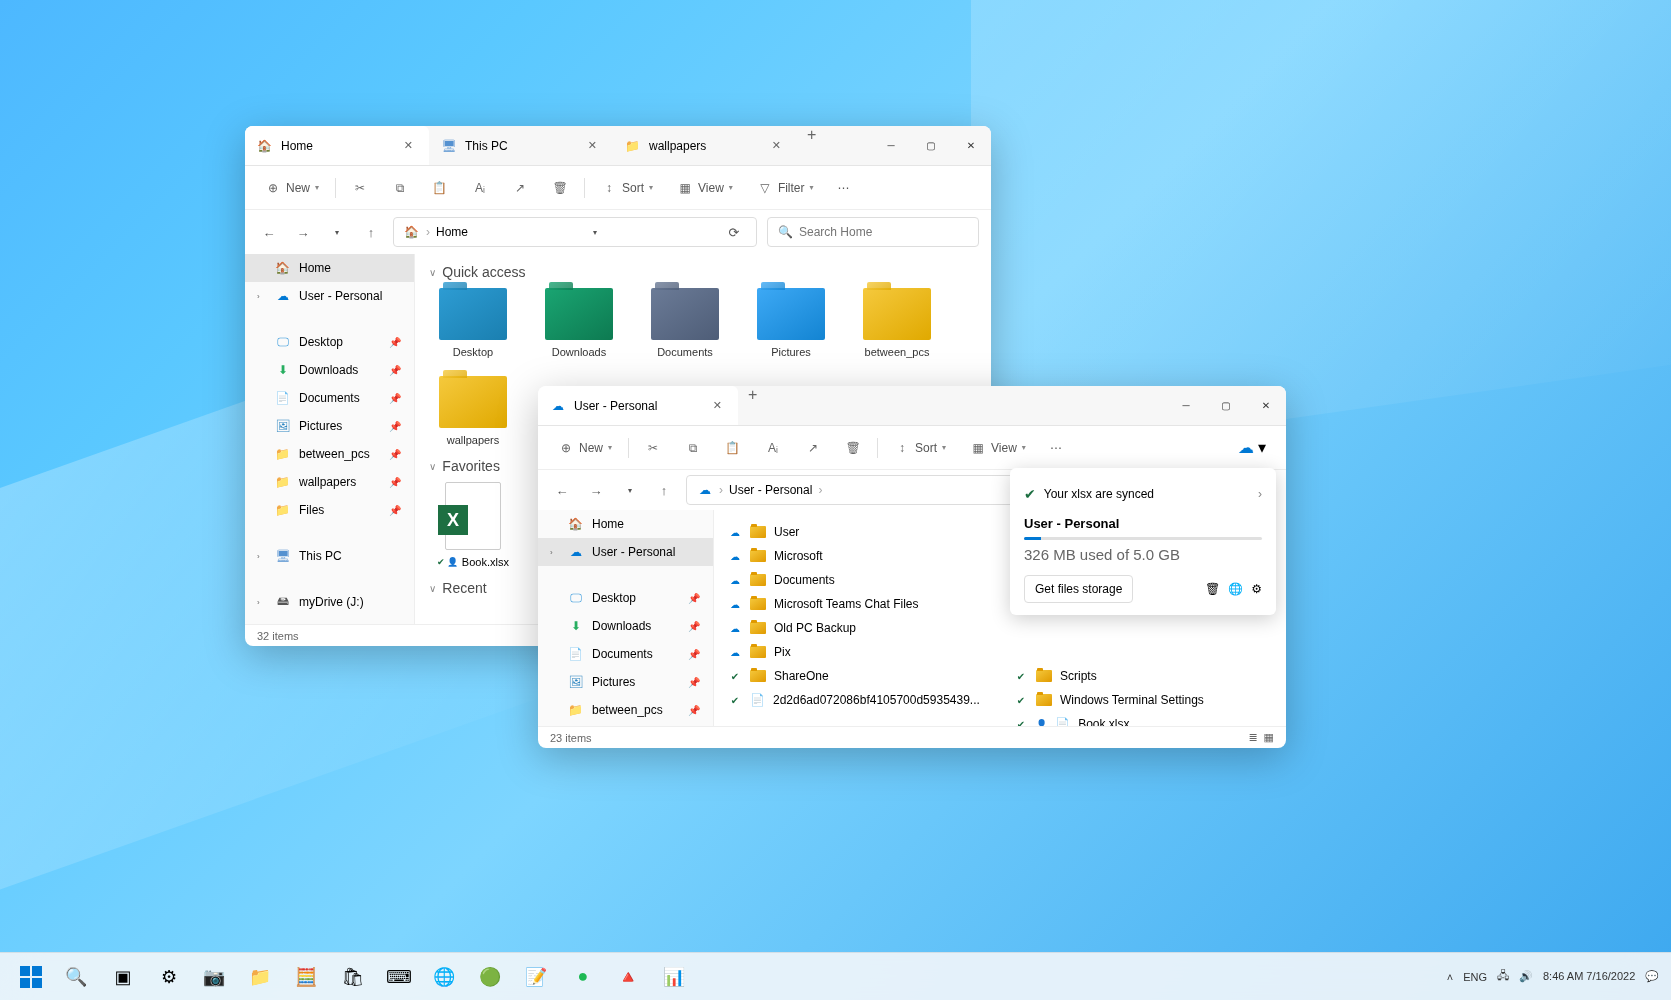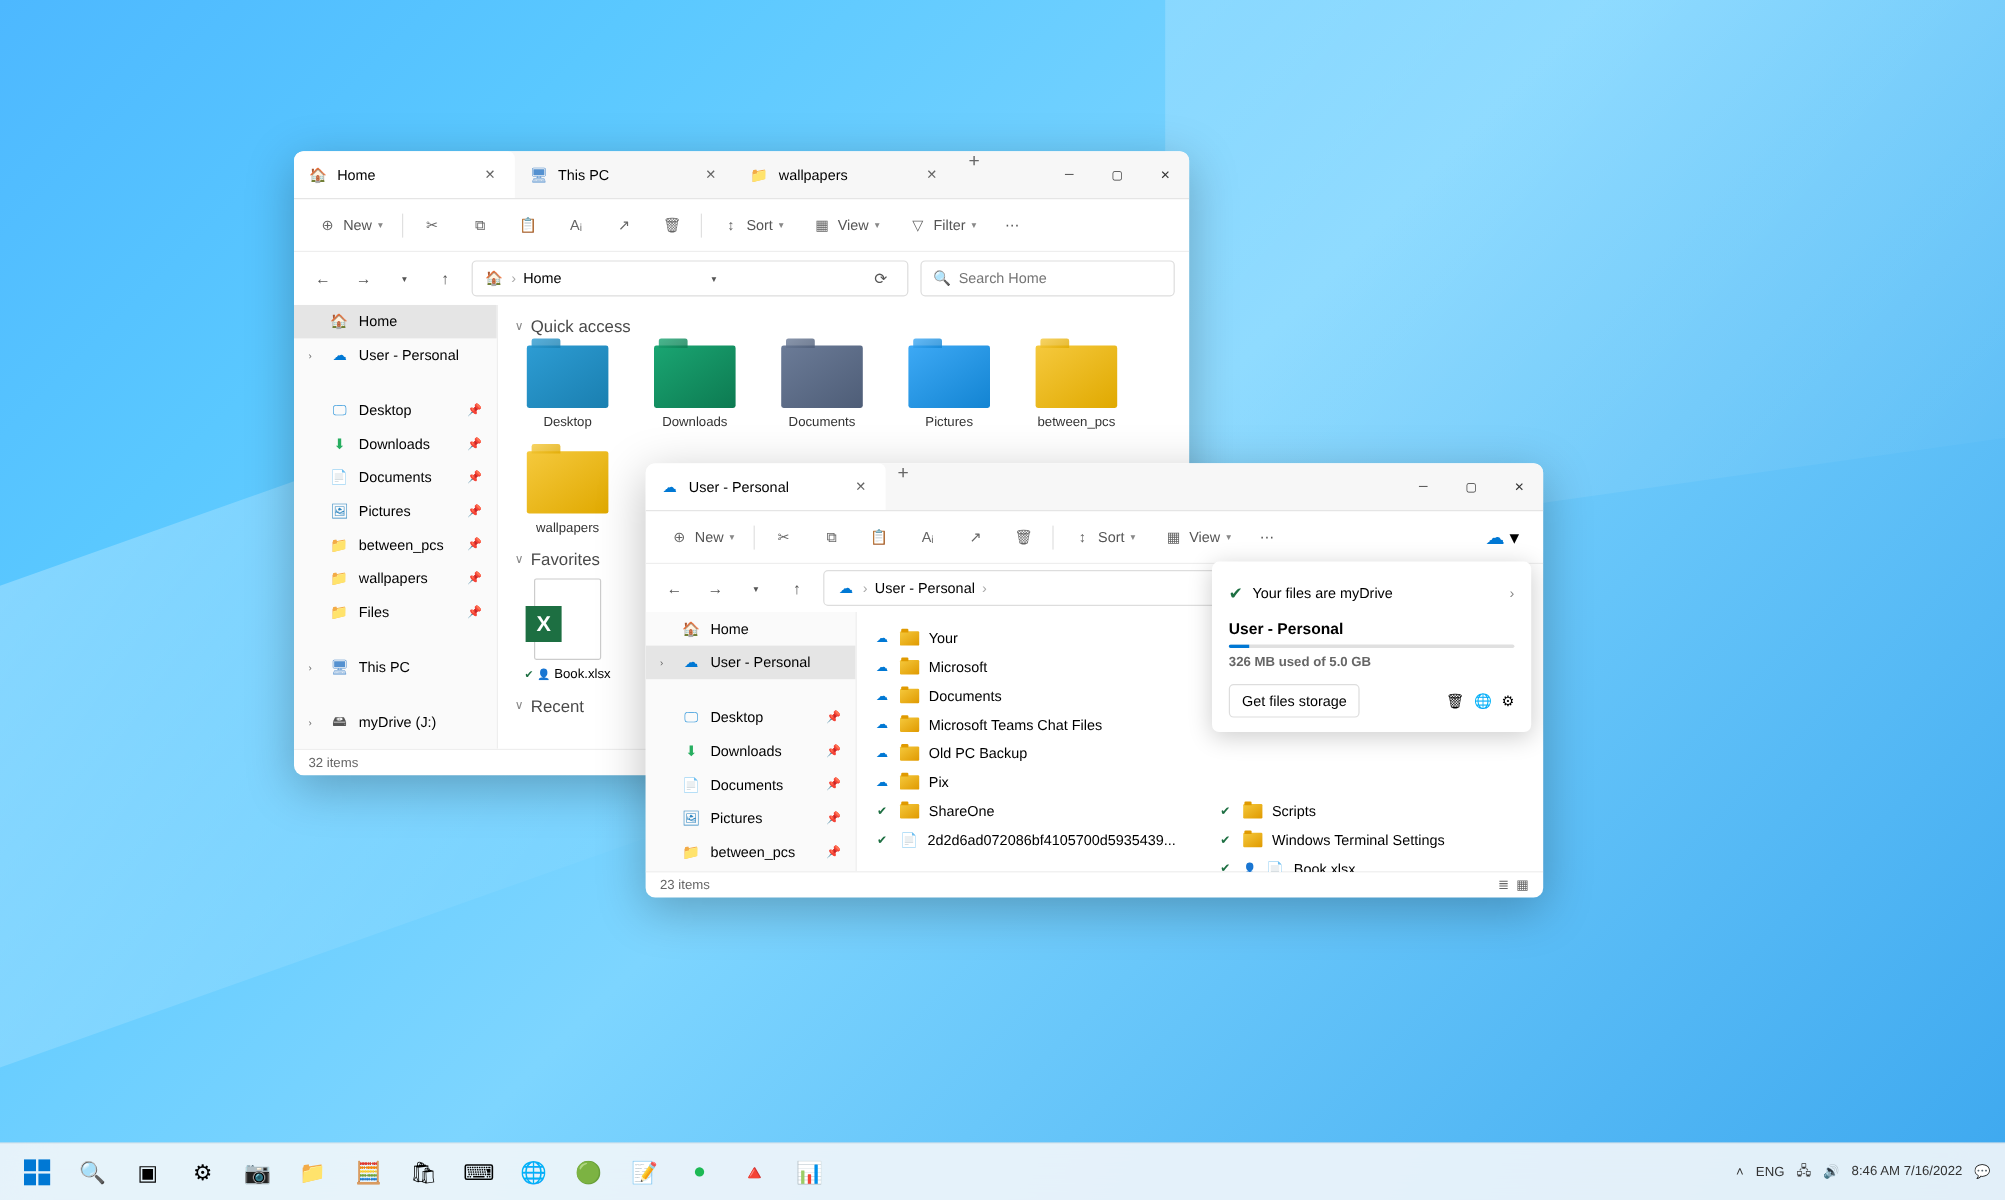--- a/index.html
+++ b/index.html
@@ -73,21 +73,21 @@
 .list-item { display: flex; align-items: center; gap: 8px; padding: 5px 10px; cursor: pointer; }
 .sync-ico { width: 14px; height: 14px; display: inline-flex; align-items: center; justify-content: center; font-size: 10px; }
 .mini-folder { width: 16px; height: 12px; background: linear-gradient(145deg,#f5c93d,#e09a00); border-radius: 1px; position: relative; }
 .mini-folder::before { content: ''; position: absolute; top: -2px; left: 1px; width: 6px; height: 3px; background: #e09a00; border-radius: 1px 1px 0 0; }
 
 .sync-panel { position: absolute; right: 10px; top: 82px; width: 266px; background: #fff; border-radius: 6px; box-shadow: 0 4px 20px rgba(0,0,0,0.2); padding: 12px 14px; z-index: 5; font-size: 12px; }
 .sync-panel .syncrow { display: flex; align-items: center; gap: 8px; padding: 6px 0; }
 .sync-panel .title { font-weight: 600; font-size: 13px; margin-top: 8px; }
 .storage-bar { height: 3px; background: #e0e0e0; border-radius: 2px; margin: 6px 0; overflow: hidden; }
 .storage-bar-fill { height: 100%; width: 7%; background: #0078d4; }
-.sync-panel .used { color: #666; font-size: 11px; font-weight: bold; }
+.sync-panel .used { color: #666; font-size: 15px; }
 .sync-panel .actions { display: flex; align-items: center; margin-top: 12px; gap: 8px; }
 .sync-panel .store-btn { padding: 6px 10px; border: 1px solid #ddd; border-radius: 4px; font-size: 12px; cursor: pointer; }
 
 .cloud-btn { display:flex; align-items:center; gap:4px; padding:4px 8px; margin-left:auto; cursor:pointer; }
 
 
 .taskbar { position: absolute; left: 0; bottom: 0; width: 100%; height: 48px; background: rgba(240,245,250,0.92); backdrop-filter: blur(20px); display: flex; align-items: center; padding: 0 12px; gap: 8px; border-top: 1px solid rgba(0,0,0,0.08); }
 .task-icon { width: 38px; height: 38px; display: flex; align-items: center; justify-content: center; cursor: pointer; border-radius: 4px; font-size: 18px; }
 .tray { margin-left: auto; display: flex; align-items: center; gap: 10px; font-size: 11px; color: #333; }
 .tray-item { display: flex; align-items: center; gap: 3px; cursor: pointer; }
@@ -436,21 +436,21 @@
           <span>between_pcs</span>
           <span class="pin">📌</span>
         </div>
     </div>
 
     <div class="w2-content">
       <div class="file-list">
         <div class="list-item">
             <span class="sync-ico ico-cloud">☁</span>
             <span class="mini-folder"></span>
-            <span>Your</span>
+            <span>User</span>
           </div>
         <div class="list-item">
             <span class="sync-ico ico-cloud">☁</span>
             <span class="mini-folder"></span>
             <span>Microsoft</span>
           </div>
         <div class="list-item">
             <span class="sync-ico ico-cloud">☁</span>
             <span class="mini-folder"></span>
             <span>Documents</span>
@@ -506,21 +506,21 @@
     <span>23 items</span>
     <div class="views">
       <span>≣</span>
       <span>▦</span>
     </div>
   </div>
 
   <div class="sync-panel">
     <div class="syncrow">
       <span style="color:#1d6f42;font-size:14px">✔</span>
-      <span>Your files are myDrive</span>
+      <span>Your xlsx are synced</span>
       <span style="margin-left:auto;color:#888">›</span>
     </div>
     <div class="title">User - Personal</div>
     <div class="storage-bar">
         <div class="storage-bar-fill"></div>
       </div>
     <div class="used">326 MB used of 5.0 GB</div>
     <div class="actions">
       <div class="store-btn">Get files storage</div>
       <span style="margin-left:auto;cursor:pointer">🗑</span>

